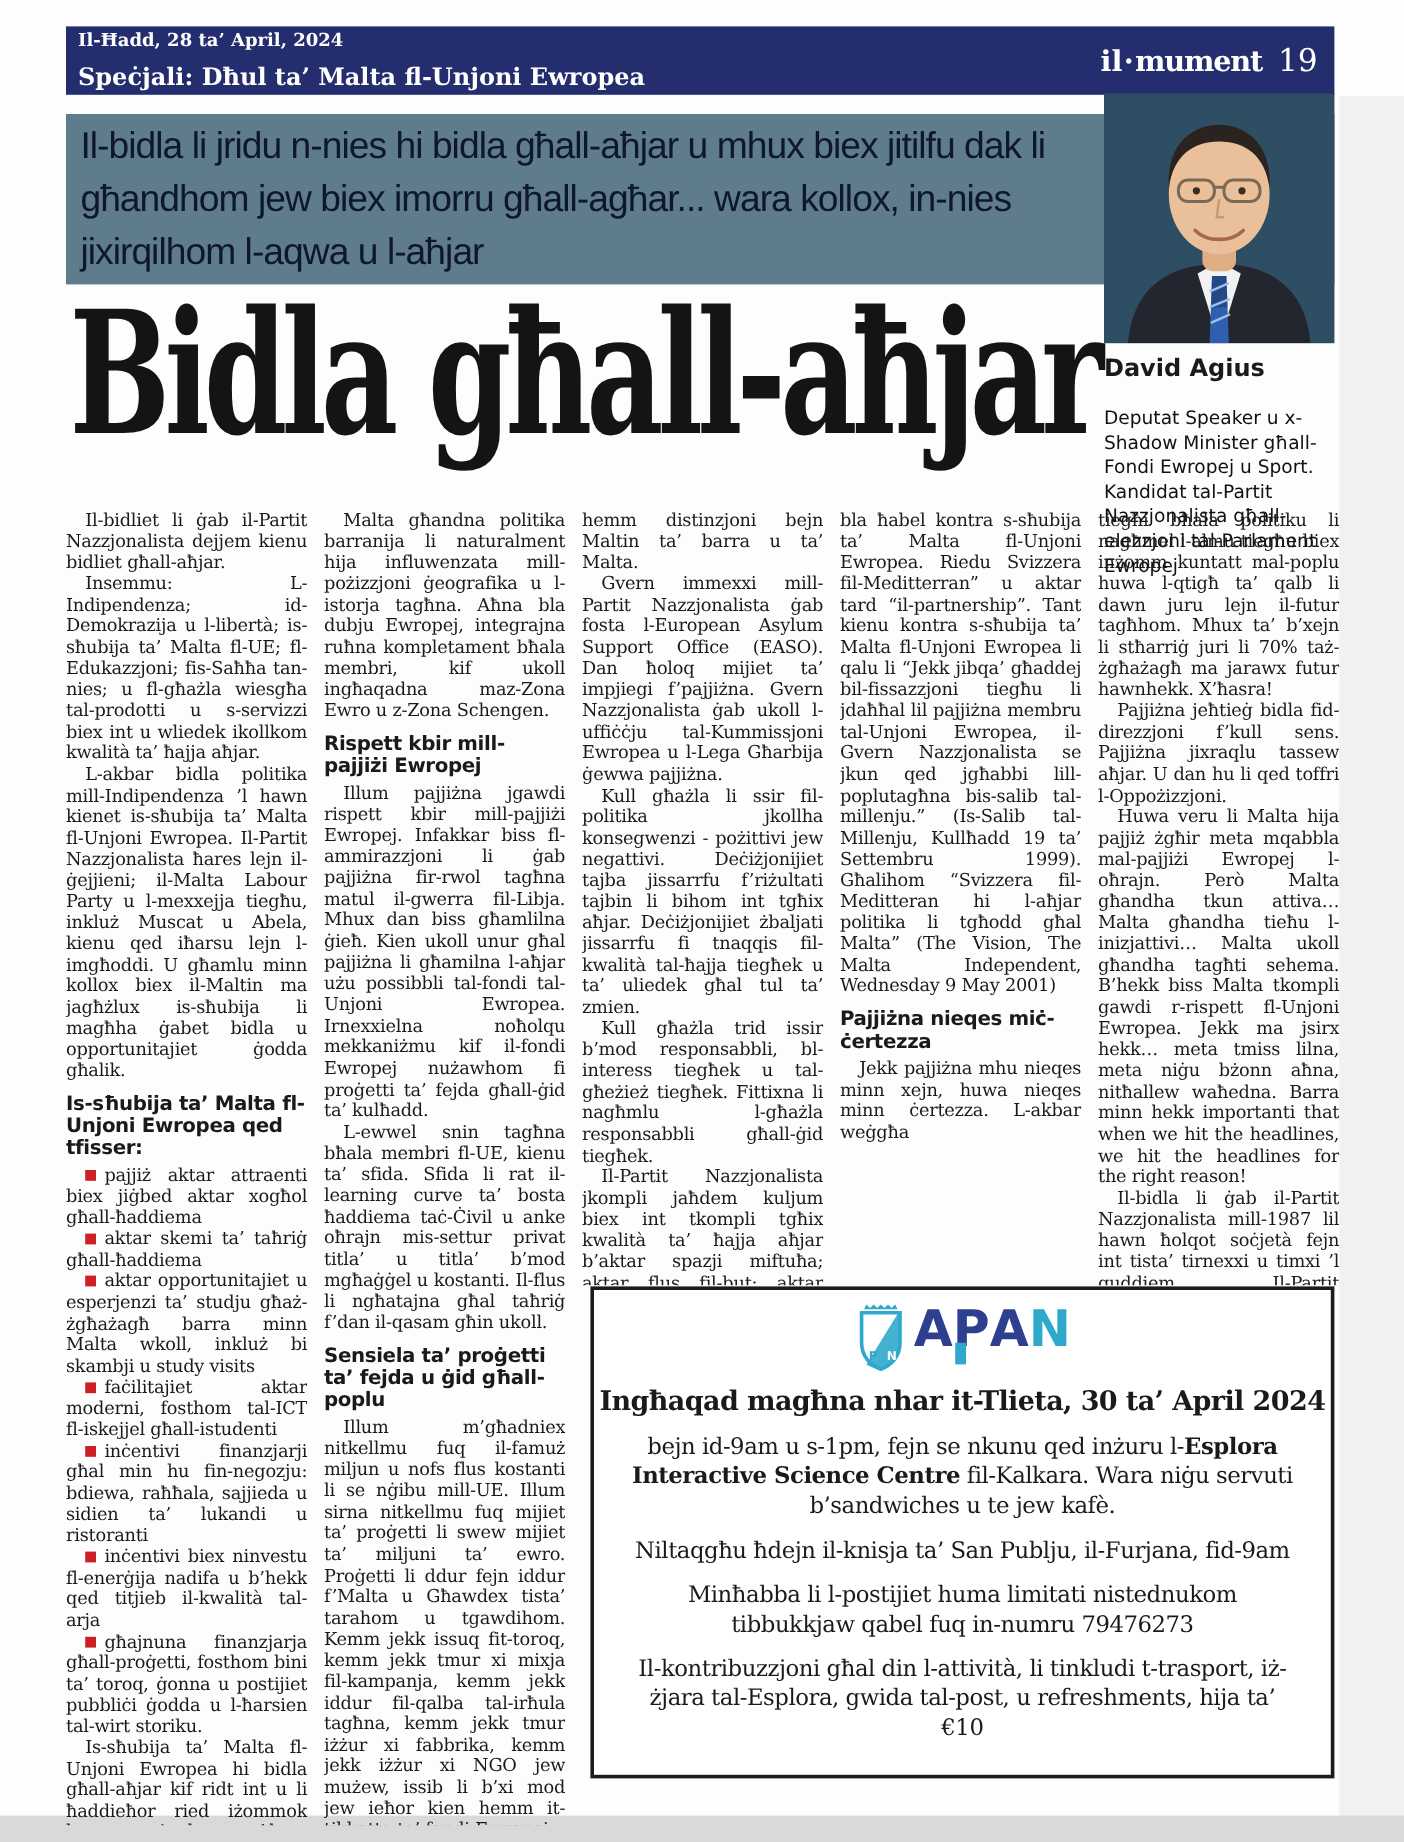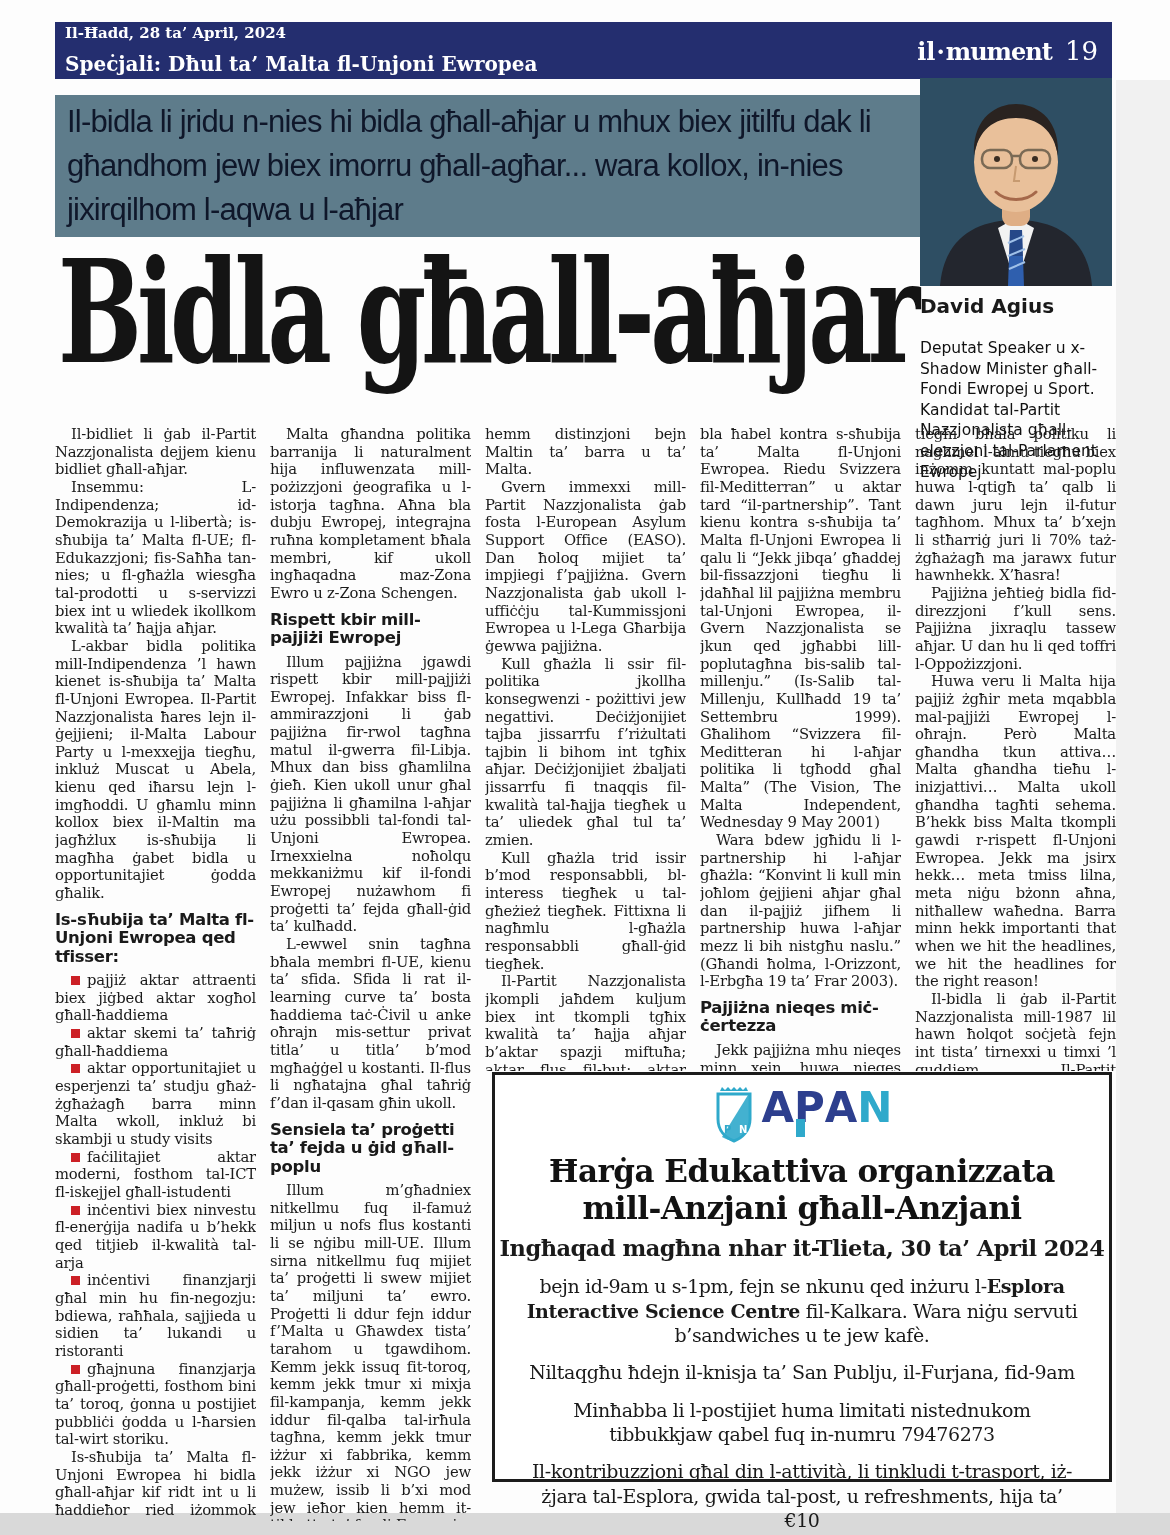--- a/index.html
+++ b/index.html
@@ -158,43 +158,42 @@
 
   <div class="col col-tall" id="col0">
       <p class="body-p">Il-bidliet li ġab il-Partit Nazzjonalista dejjem kienu bidliet għall-aħjar.</p>
       <p class="body-p">Insemmu: L-Indipendenza; id-Demokrazija u l-libertà; is-sħubija ta’ Malta fl-UE; fl-Edukazzjoni; fis-Saħħa tan-nies; u fl-għażla wiesgħa tal-prodotti u s-servizzi biex int u wliedek ikollkom kwalità ta’ ħajja aħjar.</p>
       <p class="body-p">L-akbar bidla politika mill-Indipendenza ’l hawn kienet is-sħubija ta’ Malta fl-Unjoni Ewropea. Il-Partit Nazzjonalista ħares lejn il-ġejjieni; il-Malta Labour Party u l-mexxejja tiegħu, inkluż Muscat u Abela, kienu qed iħarsu lejn l-imgħoddi. U għamlu minn kollox biex il-Maltin ma jagħżlux is-sħubija li magħha ġabet bidla u opportunitajiet ġodda għalik.</p>
       <h3 class="subhead">Is-sħubija ta’ Malta fl-Unjoni Ewropea qed tfisser:</h3>
       <p class="body-p bullet"><span class="sq"></span>pajjiż aktar attraenti biex jiġbed aktar xogħol għall-ħaddiema</p>
       <p class="body-p bullet"><span class="sq"></span>aktar skemi ta’ taħriġ għall-ħaddiema</p>
       <p class="body-p bullet"><span class="sq"></span>aktar opportunitajiet u esperjenzi ta’ studju għaż-żgħażagħ barra minn Malta wkoll, inkluż bi skambji u study visits</p>
       <p class="body-p bullet"><span class="sq"></span>faċilitajiet aktar moderni, fosthom tal-ICT fl-iskejjel għall-istudenti</p>
+      <p class="body-p bullet"><span class="sq"></span>inċentivi finanzjarji għal min hu fin-negozju: bdiewa, raħħala, sajjieda u sidien ta’ lukandi u ristoranti</p>
       <p class="body-p bullet"><span class="sq"></span>inċentivi biex ninvestu fl-enerġija nadifa u b’hekk qed titjieb il-kwalità tal-arja</p>
-      <p class="body-p bullet"><span class="sq"></span>inċentivi finanzjarji għal min hu fin-negozju: bdiewa, raħħala, sajjieda u sidien ta’ lukandi u ristoranti</p>
       <p class="body-p bullet"><span class="sq"></span>għajnuna finanzjarja għall-proġetti, fosthom bini ta’ toroq, ġonna u postijiet pubbliċi ġodda u l-ħarsien tal-wirt storiku.</p>
       <p class="body-p">Is-sħubija ta’ Malta fl-Unjoni Ewropea hi bidla għall-aħjar kif ridt int u li ħaddieħor ried iżommok lura minnha. Aħna, flimkien ġibna l-bidla ta’ Malta Ewropea. Aħna Maltin u Ewropej.</p>
     </div>
   <div class="col col-tall" id="col1">
       <p class="body-p">Malta għandna politika barranija li naturalment hija influwenzata mill-pożizzjoni ġeografika u l-istorja tagħna. Aħna bla dubju Ewropej, integrajna ruħna kompletament bħala membri, kif ukoll ingħaqadna maz-Zona Ewro u z-Zona Schengen.</p>
       <h3 class="subhead">Rispett kbir mill-pajjiżi Ewropej</h3>
       <p class="body-p">Illum pajjiżna jgawdi rispett kbir mill-pajjiżi Ewropej. Infakkar biss fl-ammirazzjoni li ġab pajjiżna fir-rwol tagħna matul il-gwerra fil-Libja. Mhux dan biss għamlilna ġieħ. Kien ukoll unur għal pajjiżna li għamilna l-aħjar użu possibbli tal-fondi tal-Unjoni Ewropea. Irnexxielna noħolqu mekkaniżmu kif il-fondi Ewropej nużawhom fi proġetti ta’ fejda għall-ġid ta’ kulħadd.</p>
       <p class="body-p">L-ewwel snin tagħna bħala membri fl-UE, kienu ta’ sfida. Sfida li rat il-learning curve ta’ bosta ħaddiema taċ-Ċivil u anke oħrajn mis-settur privat titla’ u titla’ b’mod mgħaġġel u kostanti. Il-flus li ngħatajna għal taħriġ f’dan il-qasam għin ukoll.</p>
       <h3 class="subhead">Sensiela ta’ proġetti ta’ fejda u ġid għall-poplu</h3>
       <p class="body-p">Illum m’għadniex nitkellmu fuq il-famuż miljun u nofs flus kostanti li se nġibu mill-UE. Illum sirna nitkellmu fuq mijiet ta’ proġetti li swew mijiet ta’ miljuni ta’ ewro. Proġetti li ddur fejn iddur f’Malta u Għawdex tista’ tarahom u tgawdihom. Kemm jekk issuq fit-toroq, kemm jekk tmur xi mixja fil-kampanja, kemm jekk iddur fil-qalba tal-irħula tagħna, kemm jekk tmur iżżur xi fabbrika, kemm jekk iżżur xi NGO jew mużew, issib li b’xi mod jew ieħor kien hemm it-tikketta ta’ fondi Ewropej.</p>
     </div>
   <div class="col col-short" id="col2">
       <p class="body-p cont">hemm distinzjoni bejn Maltin ta’ barra u ta’ Malta.</p>
       <p class="body-p">Gvern immexxi mill-Partit Nazzjonalista ġab fosta l-European Asylum Support Office (EASO). Dan ħoloq mijiet ta’ impjiegi f’pajjiżna. Gvern Nazzjonalista ġab ukoll l-uffiċċju tal-Kummissjoni Ewropea u l-Lega Għarbija ġewwa pajjiżna.</p>
       <p class="body-p">Kull għażla li ssir fil-politika jkollha konsegwenzi - pożittivi jew negattivi. Deċiżjonijiet tajba jissarrfu f’riżultati tajbin li bihom int tgħix aħjar. Deċiżjonijiet żbaljati jissarrfu fi tnaqqis fil-kwalità tal-ħajja tiegħek u ta’ uliedek għal tul ta’ zmien.</p>
       <p class="body-p">Kull għażla trid issir b’mod responsabbli, bl-interess tiegħek u tal-għeżież tiegħek. Fittixna li nagħmlu l-għażla responsabbli għall-ġid tiegħek.</p>
       <p class="body-p">Il-Partit Nazzjonalista jkompli jaħdem kuljum biex int tkompli tgħix kwalità ta’ ħajja aħjar  b’aktar spazji miftuħa; aktar flus fil-but; aktar għażla ta’ prodotti u servizz u fiex tonfoq flusek.</p>
     </div>
   <div class="col col-short" id="col3">
       <p class="body-p cont">bla ħabel kontra s-sħubija ta’ Malta fl-Unjoni Ewropea. Riedu Svizzera fil-Meditterran” u aktar tard “il-partnership”. Tant kienu kontra s-sħubija ta’ Malta fl-Unjoni Ewropea li qalu li “Jekk jibqa’ għaddej bil-fissazzjoni tiegħu li jdaħħal lil pajjiżna membru tal-Unjoni Ewropea, il-Gvern Nazzjonalista se jkun qed jgħabbi lill-poplutagħna bis-salib tal-millenju.” (Is-Salib tal-Millenju, Kullħadd 19 ta’ Settembru 1999). Għalihom “Svizzera fil-Meditteran hi l-aħjar politika li tgħodd għal Malta” (The Vision, The Malta Independent, Wednesday 9 May 2001)</p>
-      <p class="body-p">Wara bdew jgħidu li l-partnership hi l-aħjar għażla: “Konvint li kull min joħlom ġejjieni aħjar għal dan il-pajjiż jifhem li partnership huwa l-aħjar mezz li bih nistgħu naslu.” (Għandi ħolma, l-Orizzont, l-Erbgħa 19 ta’ Frar 2003).</p>
       <h3 class="subhead">Pajjiżna nieqes miċ-ċertezza</h3>
       <p class="body-p">Jekk pajjiżna mhu nieqes minn xejn, huwa nieqes minn ċertezza. L-akbar weġgħa</p>
     </div>
   <div class="col col-short" id="col4">
       <p class="body-p cont">tiegħi bħala politiku li nagħmel l-almu tiegħu biex inżomm kuntatt mal-poplu huwa l-qtigħ ta’ qalb li dawn juru lejn il-futur tagħhom. Mhux ta’ b’xejn li stħarriġ juri li 70% taż-żgħażagħ ma jarawx futur hawnhekk. X’ħasra!</p>
       <p class="body-p">Pajjiżna jeħtieġ bidla fid-direzzjoni f’kull sens. Pajjiżna jixraqlu tassew aħjar. U dan hu li qed toffri l-Oppożizzjoni.</p>
       <p class="body-p">Huwa veru li Malta hija pajjiż żgħir meta mqabbla mal-pajjiżi Ewropej l-oħrajn. Però Malta għandha tkun attiva… Malta għandha tieħu l-inizjattivi… Malta ukoll għandha tagħti sehema. B’hekk biss Malta tkompli gawdi r-rispett fl-Unjoni Ewropea. Jekk ma jsirx hekk… meta tmiss lilna, meta niġu bżonn aħna, nitħallew waħedna. Barra minn hekk importanti that when we hit the headlines, we hit the headlines for the right reason!</p>
       <p class="body-p">Il-bidla li ġab il-Partit Nazzjonalista mill-1987 lil hawn ħolqot soċjetà fejn int tista’ tirnexxi u timxi ’l quddiem. Il-Partit Nazzjonalista iġib il-bidla biex int timxi ’l quddiem.</p>
     </div>
 
@@ -202,24 +201,20 @@
     <div class="ad-logo">
       <svg width="44" height="58" viewBox="0 0 44 58">
         <path d="M8 6 L10 2 L13 5 L16 2 L19 5 L22 2 L25 5 L28 2 L31 5 L34 2 L36 6 Z" fill="#2fa9cb"></path>
         <path d="M6 9 L38 9 L38 34 C38 46 30 53 22 56 C14 53 6 46 6 34 Z" fill="#ffffff" stroke="#2fa9cb" stroke-width="3"></path>
         <path d="M36 10 L10 52 C14 54.5 18 55.5 22 56 C30 53 38 46 38 34 L38 10 Z" fill="#2fa9cb" opacity="0.9"></path>
         <text x="12" y="48" font-family="DejaVu Sans, sans-serif" font-size="10" font-weight="bold" fill="#2fa9cb">P</text>
         <text x="27" y="48" font-family="DejaVu Sans, sans-serif" font-size="10" font-weight="bold" fill="#ffffff">N</text>
       </svg>
       <div class="apan-word" id="apan-word"><span>A</span><span>P</span><span>A</span><span>N</span></div>
     </div>
-    <div class="ad-title">
-      <span>Ħarġa Edukattiva organizzata</span><br>
-      <span>mill-Anzjani għall-Anzjani</span>
-    </div>
     <div class="ad-subtitle">Ingħaqad magħna nhar it-Tlieta, 30 ta’ April 2024</div>
     <div id="ad-paras">
         <p class="ad-para"><span>bejn id-9am u s-1pm, fejn se nkunu qed inżuru l-</span><b>Esplora Interactive Science Centre</b><span> fil-Kalkara. Wara niġu servuti b’sandwiches u te jew kafè.</span></p>
         <p class="ad-para"><span>Niltaqgħu ħdejn il-knisja ta’ San Publju, il-Furjana, fid-9am</span></p>
         <p class="ad-para"><span>Minħabba li l-postijiet huma limitati nistednukom tibbukkjaw qabel fuq in-numru 79476273</span></p>
         <p class="ad-para"><span>Il-kontribuzzjoni għal din l-attività, li tinkludi t-trasport, iż-żjara tal-Esplora, gwida tal-post, u refreshments, hija ta’ €10</span></p>
       </div>
   </div>
 </div>
 

